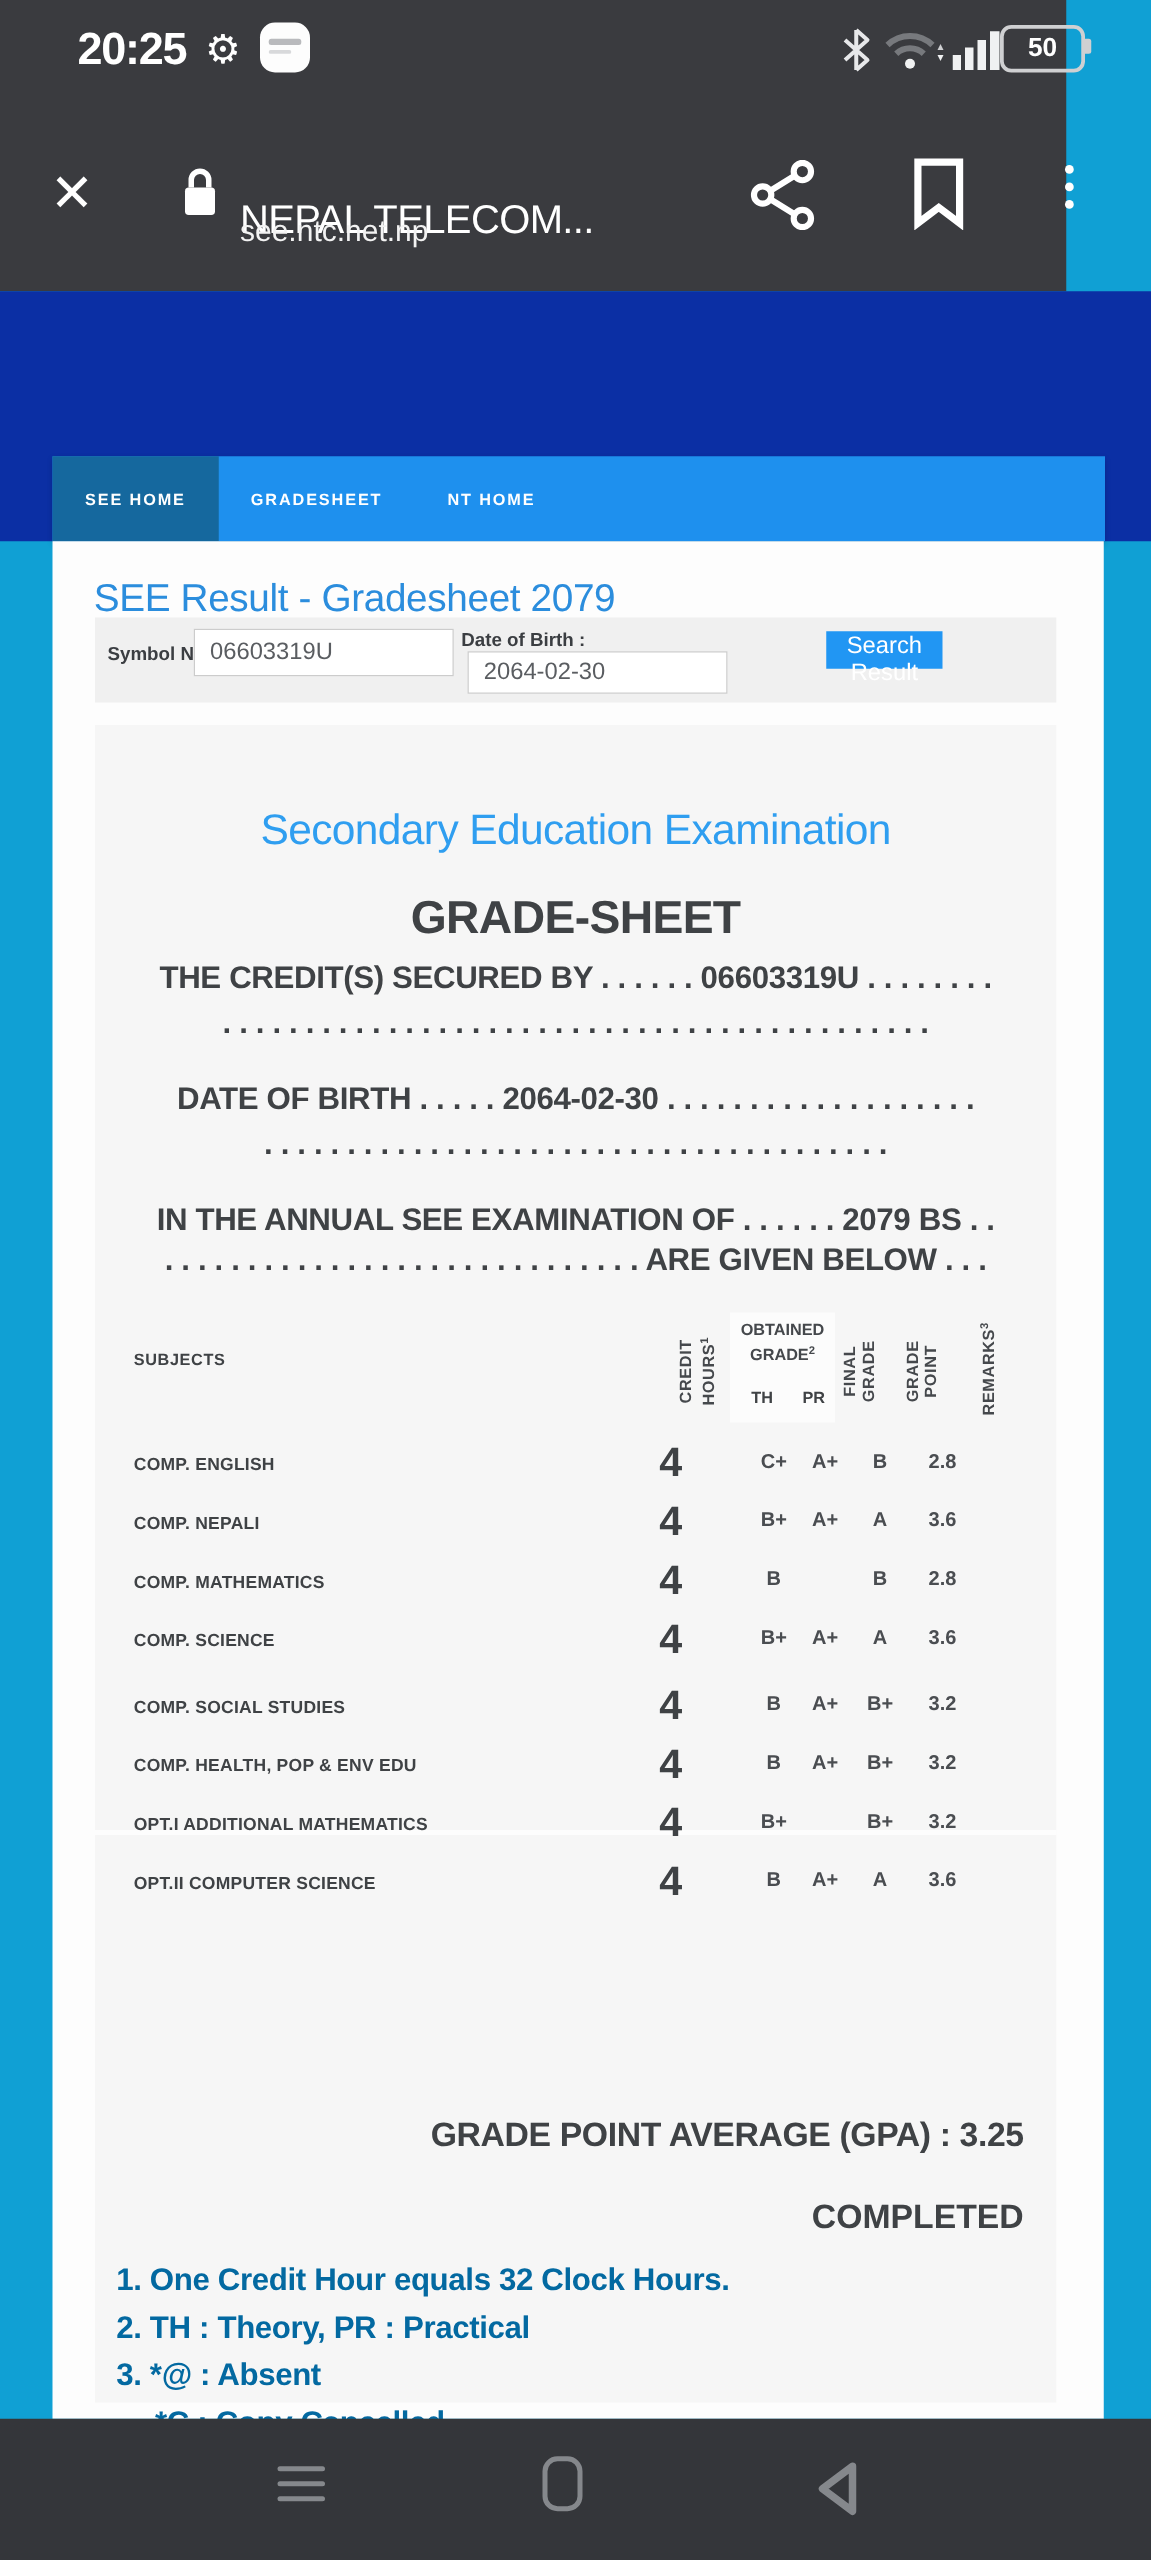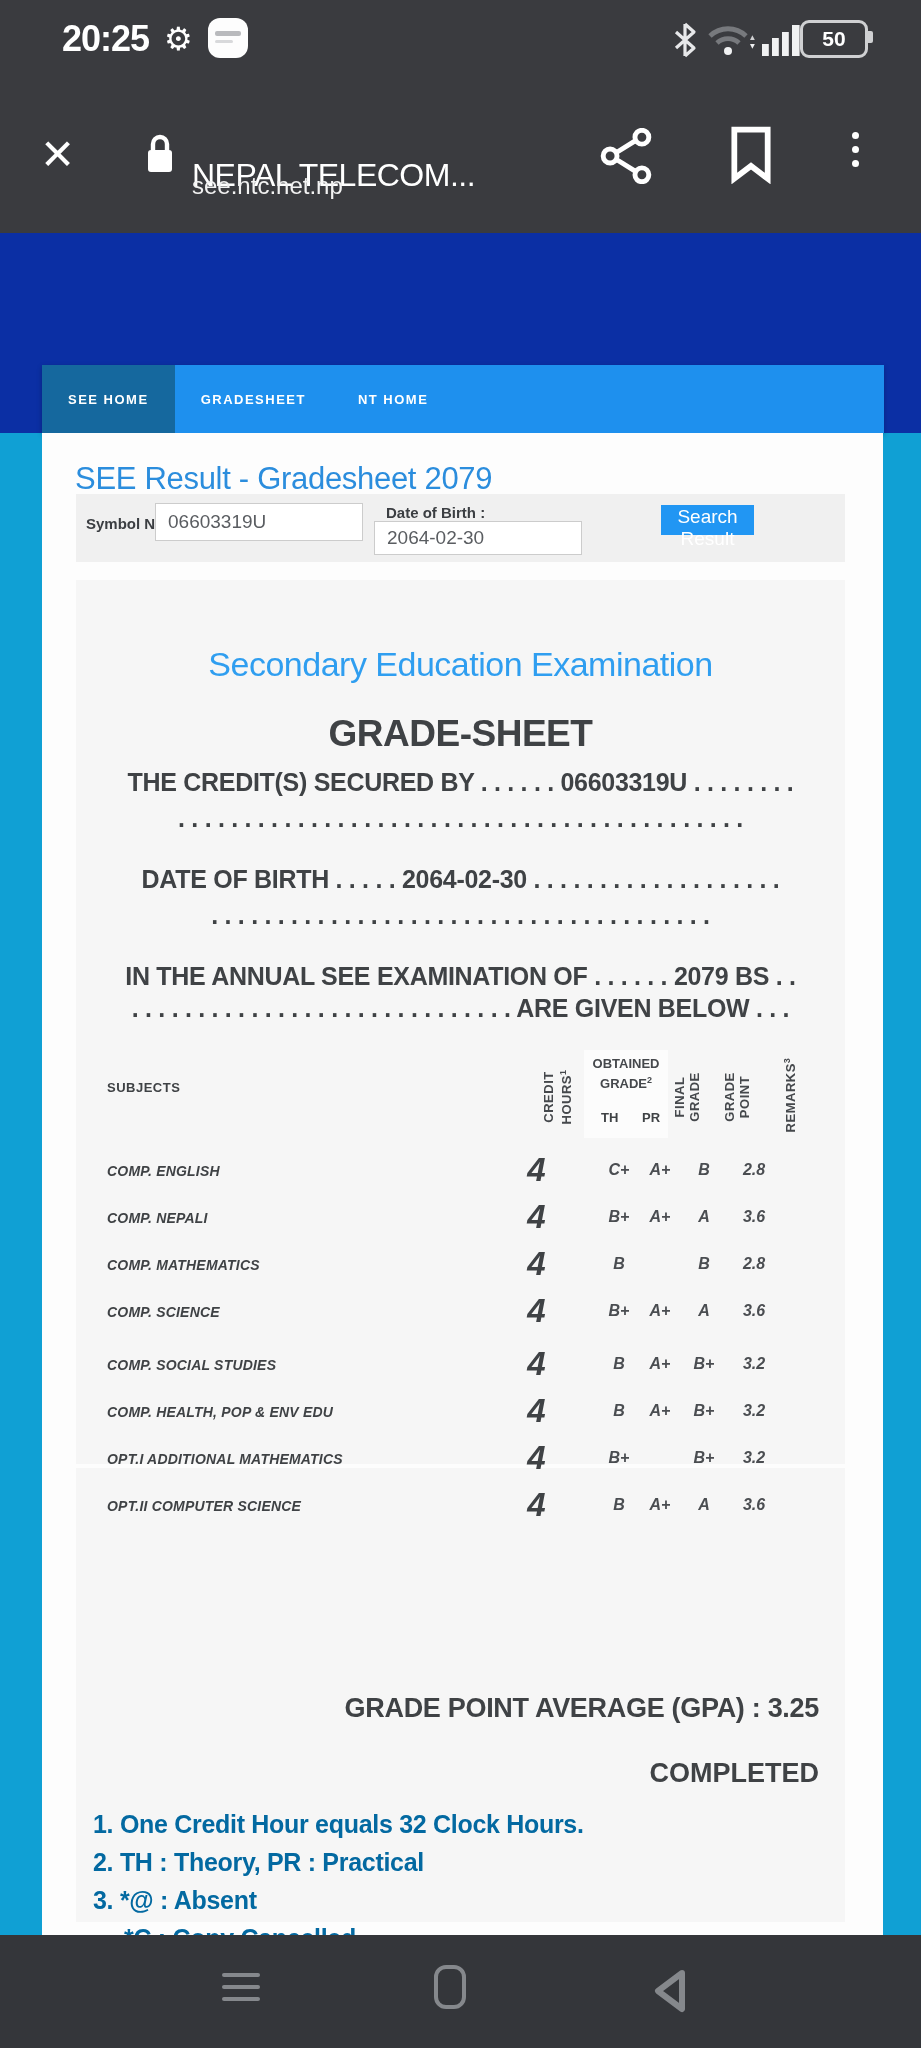--- a/index.html
+++ b/index.html
@@ -1,21 +1,21 @@
 <!DOCTYPE html>
 <html><head>
 <meta charset="utf-8">
 <style>
   html,body{margin:0;padding:0;background:#222;}
   #screen{position:relative;width:921px;height:2048px;overflow:hidden;
     font-family:"Liberation Sans",sans-serif;background:#10a0d4;}
   .abs{position:absolute;}
 
   
-  #chrome{left:0;top:0;width:921px;height:233px;background:#3a3b3f;}
+  #chrome{left:0;top:0;width:853px;height:233px;background:#3a3b3f;}
   #clock{left:62px;top:18px;color:#fff;font-size:36px;font-weight:bold;letter-spacing:-1px;}
   #gear{left:164px;top:20px;color:#fff;font-size:32px;}
   #appicon{left:208px;top:18px;width:40px;height:40px;background:#fdfdfd;border-radius:12px;}
   #appicon .l1{position:absolute;left:7px;top:13px;width:26px;height:5px;background:#b9babd;border-radius:2px;}
   #appicon .l2{position:absolute;left:7px;top:22px;width:18px;height:3px;background:#d8d9db;border-radius:2px;}
   .statusicon{top:22px;}
   #battery{left:800px;top:20px;width:62px;height:32px;border:3px solid #cfd0d2;border-radius:9px;
     color:#fff;font-size:21px;text-align:center;line-height:32px;font-weight:bold;}
   #battnub{left:868px;top:31px;width:5px;height:12px;background:#cfd0d2;border-radius:0 2px 2px 0;}
 
@@ -42,21 +42,21 @@
   
   #card{left:42px;top:433px;width:841px;height:1502px;background:#fdfdfd;}
   #pagelink{left:33px;top:28px;color:#2b8ddd;font-size:31px;letter-spacing:-0.3px;}
 
   #formbox{left:34px;top:61px;width:769px;height:68px;background:#f0f0f0;}
   .flabel{color:#3b3e42;font-size:15px;font-weight:bold;}
   #symlabel{left:10px;top:21px;}
   .inputbox{background:#fff;border:1px solid #ccc;color:#5a5d61;font-size:19px;padding:0 12px;
     font-family:"Liberation Sans",sans-serif;box-sizing:border-box;}
   #syminput{left:79px;top:9px;width:208px;height:38px;}
-  #doblabel{left:310px;top:10px;}
+  #doblabel{left:293px;top:10px;}
   #dobinput{left:298px;top:27px;width:208px;height:34px;}
   #searchbtn{left:585px;top:11px;width:93px;height:30px;background:#2196f3;color:#fff;border:none;
     font-size:19px;font-family:"Liberation Sans",sans-serif;cursor:pointer;}
 
   #sheetbox{left:34px;top:147px;width:769px;height:1342px;background:#f6f6f6;color:#3f4245;}
   .ctr{width:769px;text-align:center;}
   #orgname{top:65px;color:#2f9ef0;font-size:34px;letter-spacing:-0.5px;}
   #doctitle{top:133px;font-size:37px;font-weight:bold;letter-spacing:-0.5px;}
   .bigline{font-size:25px;font-weight:bold;letter-spacing:-0.3px;white-space:nowrap;}
   #sec1{top:188px;}#sec2{top:224px;}
@@ -70,21 +70,21 @@
   #subjhdr{left:31px;top:500px;font-size:13px;font-weight:bold;letter-spacing:0.5px;}
   #crhdr{left:430px;top:497px;}
   #obthdr{left:508px;top:475px;width:84px;text-align:center;font-size:13px;font-weight:bold;line-height:17px;color:#45484c;}
   #thhdr{left:525px;top:530px;font-size:13px;font-weight:bold;text-align:right;}
   #prhdr{left:566px;top:530px;font-size:13px;font-weight:bold;}
   #finhdr{left:561px;top:497px;}
   #pthdr{left:611px;top:497px;}
   #rmhdr{left:669px;top:495px;}
   sup{font-size:9px;}
 
-  .trow{left:0;top:0;width:769px;height:47px;font-style:italic;}
+  .trow{left:0;top:0;width:769px;height:47px;}
   .subj{position:absolute;left:31px;top:15px;font-size:14px;font-weight:bold;letter-spacing:0.2px;color:#3f4245;}
   .cr{position:absolute;left:460px;top:3px;width:50px;text-align:center;font-size:33px;font-weight:bold;color:#3f4245;transform:translateX(-50%);letter-spacing:-1px;}
   .g{position:absolute;top:13px;width:44px;text-align:center;font-size:16px;font-weight:bold;color:#4a4d51;transform:translateX(-50%);}
   .g.th{left:543px;}.g.pr{left:584px;}.g.fin{left:628px;}.g.pt{left:678px;}.g.rm{left:736px;}
   #rowdivider{left:0;top:884px;width:769px;height:4px;background:#fdfdfd;}
 
   #gpaline{top:1113px;right:26px;position:absolute;font-size:27px;font-weight:bold;color:#3f4245;letter-spacing:-0.3px;}
   #compline{top:1178px;right:26px;position:absolute;font-size:27px;font-weight:bold;color:#3f4245;}
   .note{left:17px;font-size:25px;font-weight:bold;color:#0369a1;letter-spacing:-0.3px;}
   .note.ind{left:48px;}

